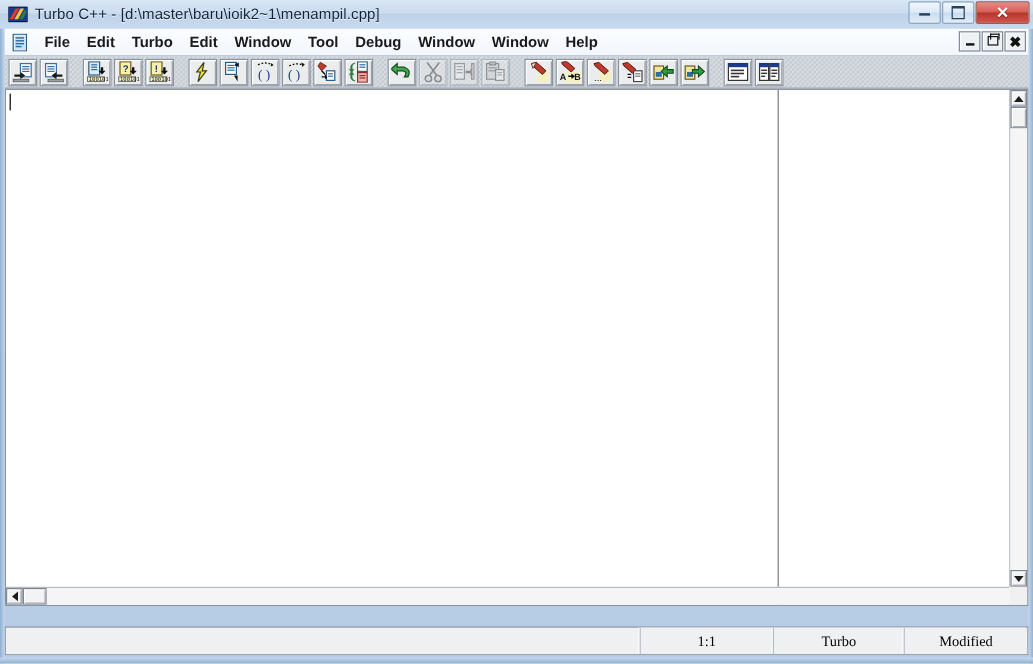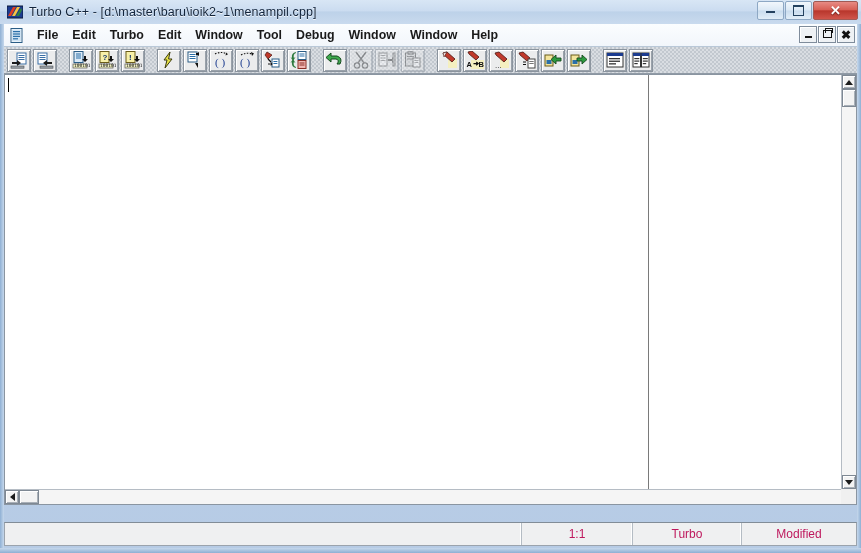--- a/index.html
+++ b/index.html
@@ -164,21 +164,21 @@
   }
 
   
   .statusbar{
     position:absolute;left:4px;right:4px;bottom:7px;height:24px;
     background:#eff0f1;border:1px solid #9aa3ad;border-top-color:#818c97;
     box-sizing:border-box;display:flex;align-items:stretch;
   }
   .st-cell{
     display:flex;align-items:center;justify-content:center;
-    font-size:12px;color:#be185d;box-sizing:border-box;
+    font-size:12px;color:#000000;box-sizing:border-box;font-family:Liberation Serif, serif;
   }
   .st-grow{flex:1;}
   .st-div{border-left:1px solid #b4bcc4;box-shadow:-1px 0 0 #ffffff;}
 </style>
 </head>
 <body>
 
 <div id="app">
 
   <div class="frame-edge-left"></div>
@@ -502,16 +502,16 @@
       <div class="hs-track"></div>
     </div>
 
     <div class="corner-box"></div>
   </div>
 
   <div class="statusbar">
     <div class="st-cell st-grow"></div>
     <div class="st-cell st-div" style="width:111px">1:1</div>
     <div class="st-cell st-div" style="width:109px">Turbo</div>
-    <div class="st-cell st-div" style="width:115px">Modified</div>
+    <div class="st-cell st-div" style="width:103px">Modified</div>
   </div>
 
 </div>
 
 </body></html>

